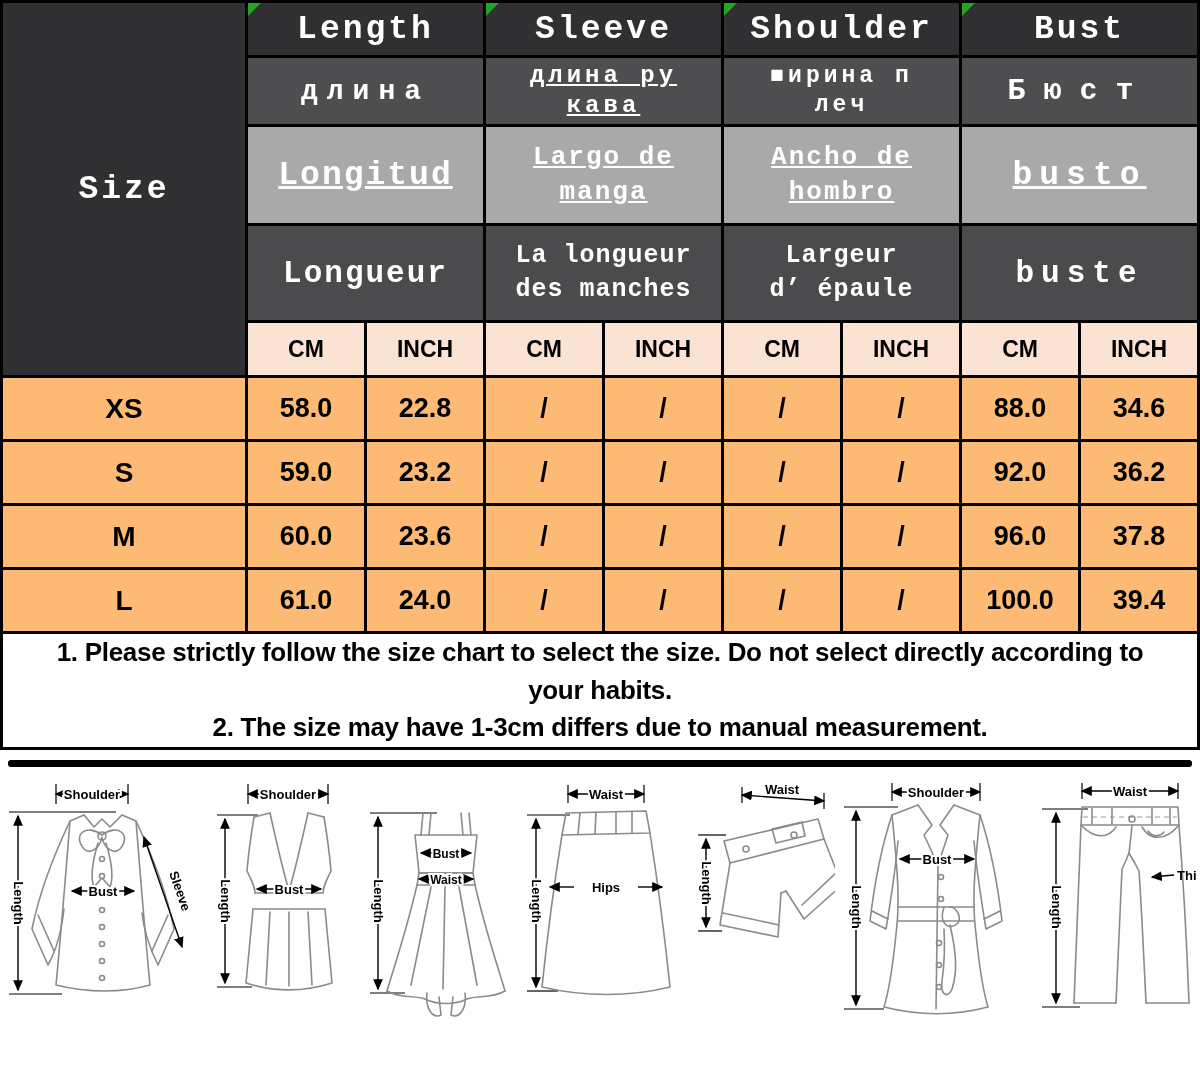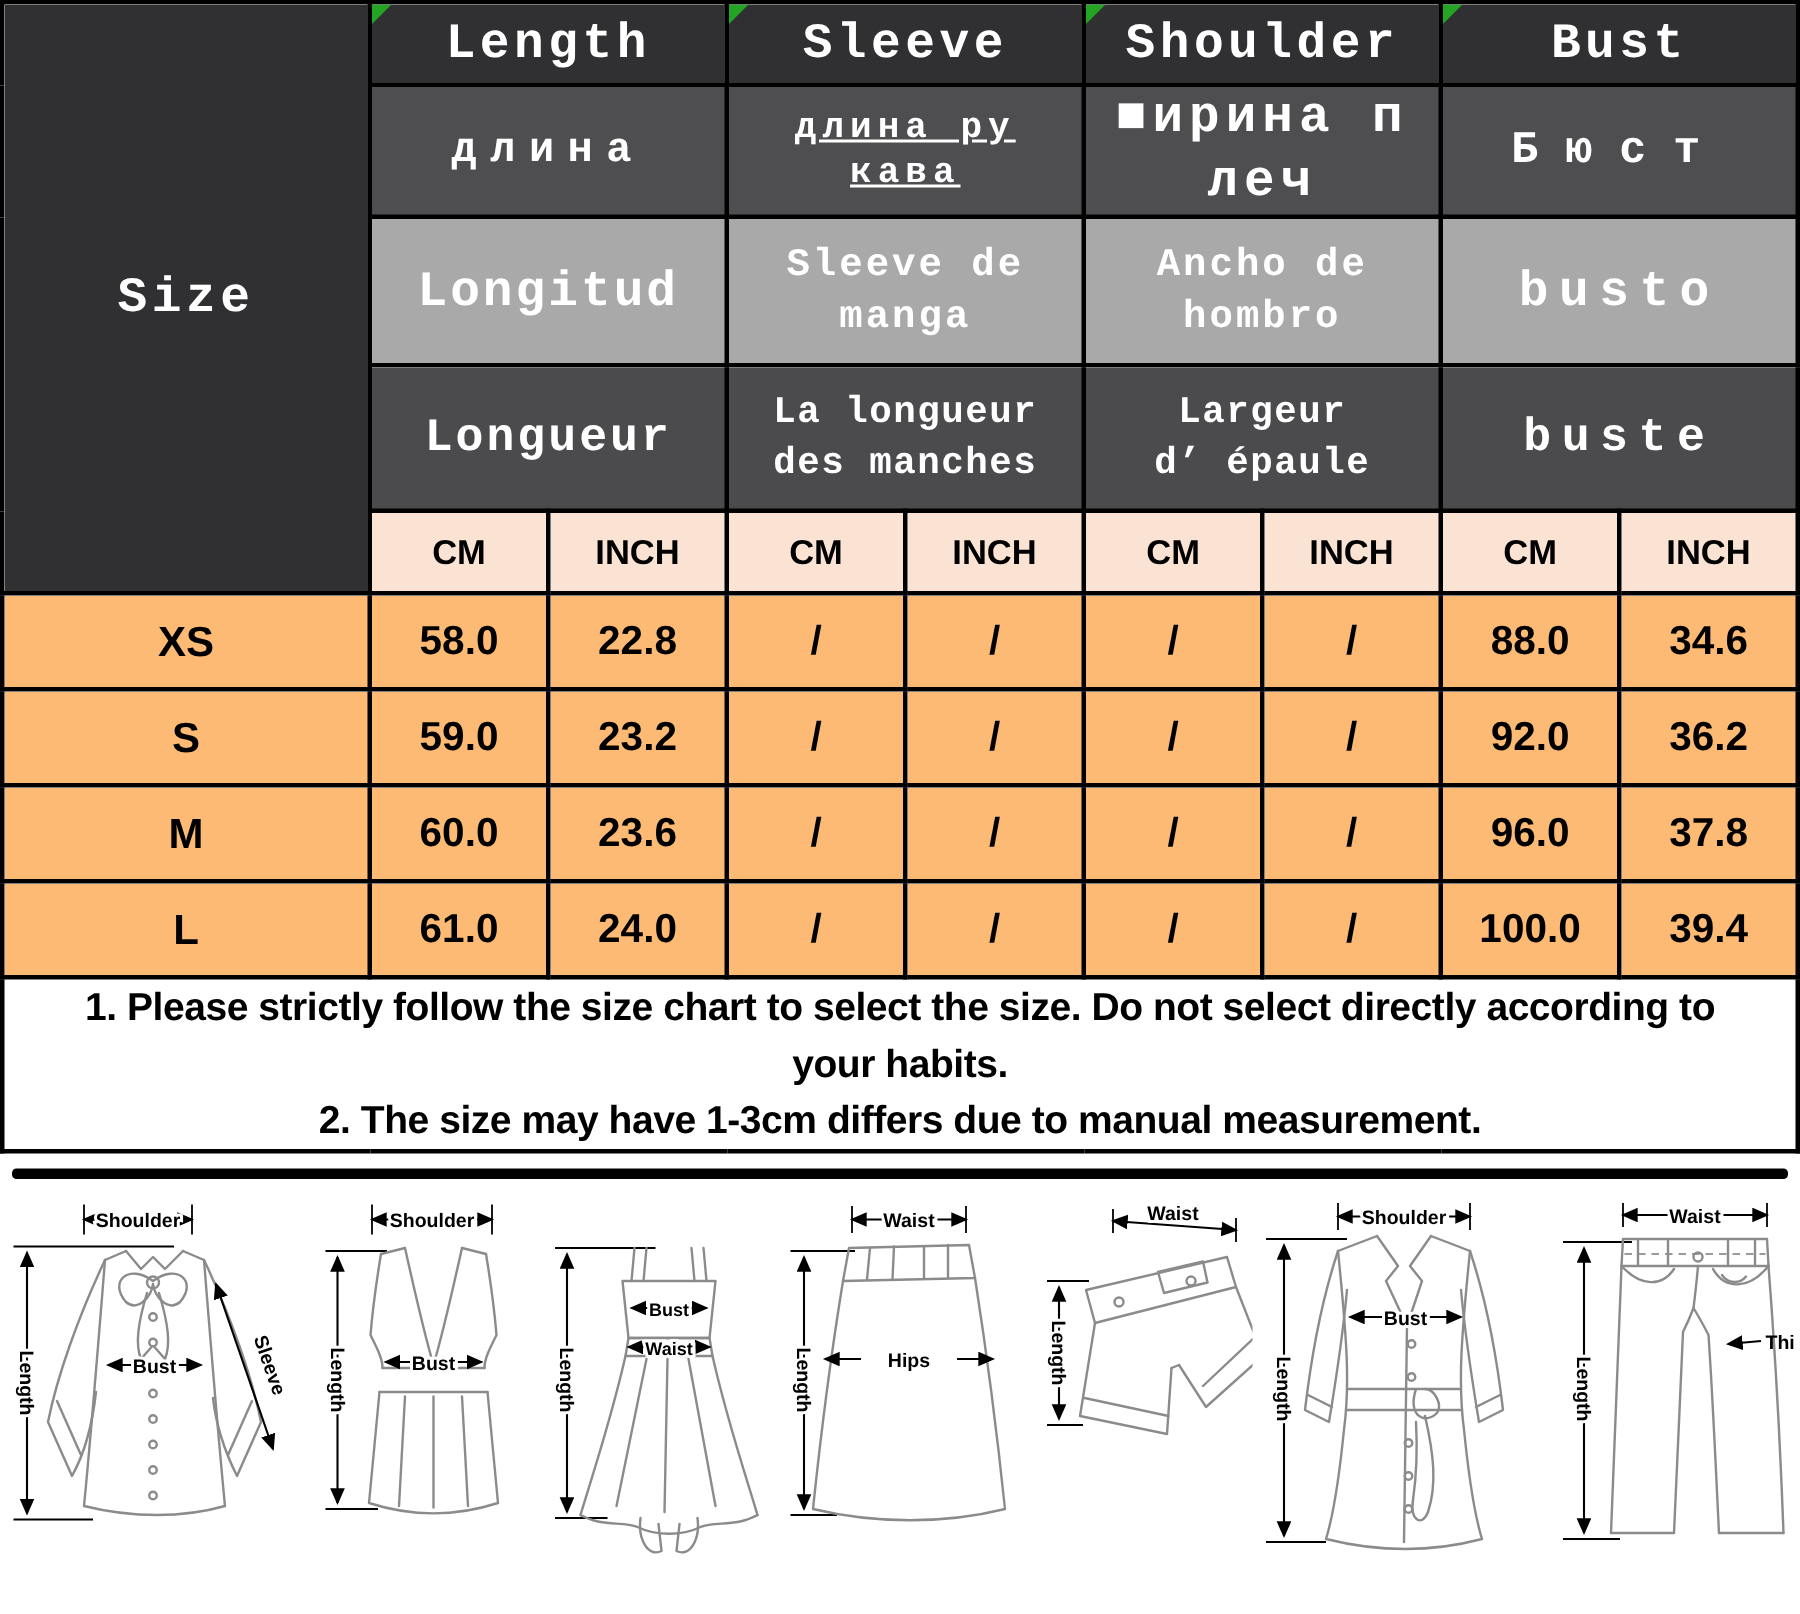--- a/index.html
+++ b/index.html
@@ -8,28 +8,28 @@
   
   table.size-chart{border-collapse:collapse;table-layout:fixed;width:1199px;margin:0;}
   table.size-chart td{border:3px solid #000;text-align:center;vertical-align:middle;
         padding:0;overflow:hidden;}
   .mono{font-family:"Liberation Mono","DejaVu Sans Mono",monospace;}
   .pre{white-space:pre-line;}
   .size-cell{background:#343436;color:#fff;font-size:48px;font-weight:700;letter-spacing:4px;}
   .r-en td{height:52px;background:#303032;color:#fff;font-size:33px;font-weight:700;
         letter-spacing:3px;position:relative;}
   .r-ru td{height:66px;background:#4e4e50;color:#fff;font-weight:700;}
-  .r-es td{height:96px;background:#a9a9a9;color:#fff;font-weight:700;}
+  .r-es td{height:96px;background:#a9a9a9;color:#fff;font-weight:700;text-decoration:underline;}
   .r-fr td{height:94px;background:#4b4b4d;color:#fff;font-weight:700;}
   .r-unit td{height:52px;background:#fbe3d4;color:#000;font-size:23px;font-weight:700;}
   .r-data td{height:61px;background:#fdba74;color:#000;font-size:27px;font-weight:700;}
   .r-data td.sz{font-size:28px;}
   .ru-1{font-size:28px;letter-spacing:9px;}
   .ru-2{font-size:24px;letter-spacing:4px;line-height:1.25;text-decoration:underline;}
-  .ru-3{font-size:34px;letter-spacing:4px;line-height:1.25;}
+  .ru-3{font-size:23px;letter-spacing:4px;line-height:1.25;}
   .ru-4{font-size:30px;letter-spacing:18px;margin-top:24px;}
   .es-1{font-size:33px;letter-spacing:2px;}
   .es-2{font-size:26px;letter-spacing:2px;line-height:1.35;}
   .es-4{font-size:33px;letter-spacing:7px;}
   .fr-1{font-size:31px;letter-spacing:2px;margin-left:36px;}
   .fr-2{font-size:25px;letter-spacing:1px;line-height:1.35;margin-left:48px;}
   .fr-4{font-size:31px;letter-spacing:7px;}
   .flag{position:absolute;top:0;left:0;width:0;height:0;
         border-top:13px solid #23a423;border-right:13px solid transparent;}
   td.notes{height:110px;background:#fff;color:#000;text-align:left;vertical-align:top;
@@ -73,21 +73,21 @@
       <td colspan="2" class="mono pre ru-1">длина</td>
       <td colspan="2" class="mono pre ru-2">длина ру
 кава</td>
       <td colspan="2" class="mono pre ru-3">■ирина п
 леч</td>
       <td colspan="2" class="mono pre ru-4">Бюст</td>
     </tr>
 
     <tr class="r-es">
       <td colspan="2" class="mono pre es-1">Longitud</td>
-      <td colspan="2" class="mono pre es-2">Sleeve de
+      <td colspan="2" class="mono pre es-2">Largo de
 manga</td>
       <td colspan="2" class="mono pre es-2">Ancho de
 hombro</td>
       <td colspan="2" class="mono pre es-4">busto</td>
     </tr>
 
     <tr class="r-fr">
       <td colspan="2" class="mono pre fr-1">Longueur</td>
       <td colspan="2" class="mono pre fr-2">La longueur
 des manches</td>

